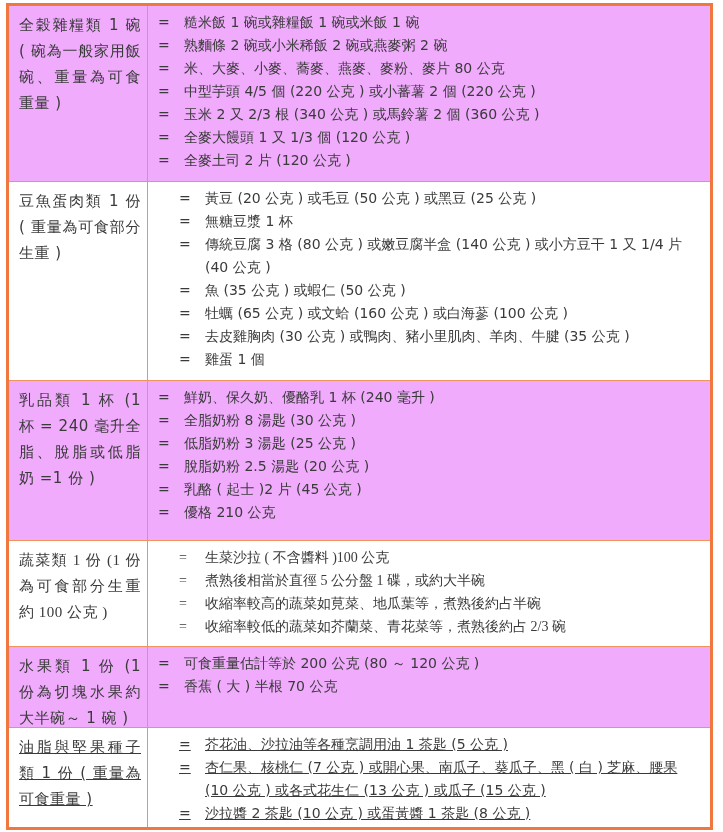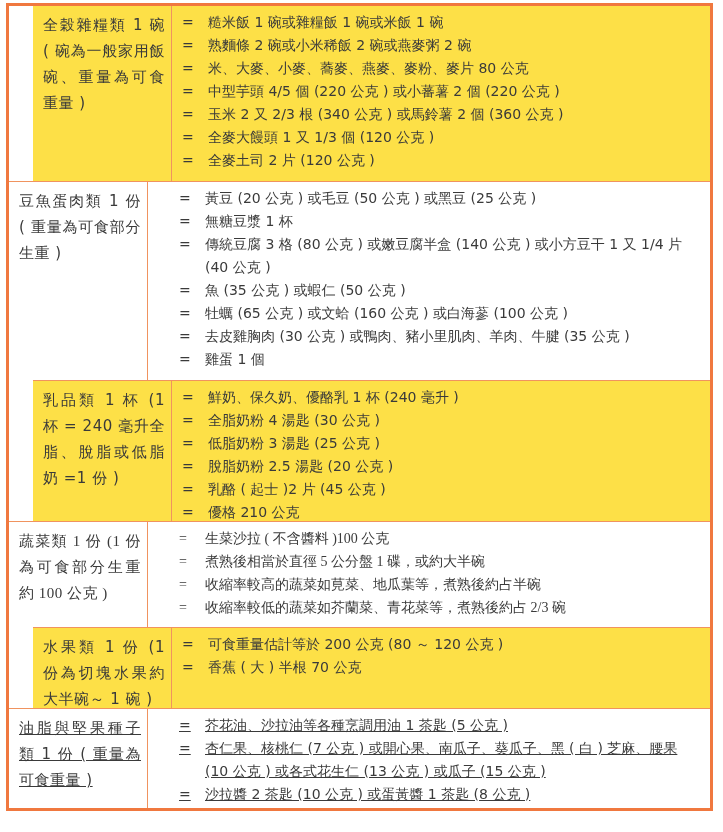--- a/index.html
+++ b/index.html
@@ -5,21 +5,21 @@
   html, body { margin: 0; padding: 0; background: #ffffff; }
   body { width: 723px; height: 832px; position: relative; overflow: hidden;
          font-family: "DejaVu Sans", "Liberation Sans", sans-serif; color: #3a3a3a; }
   .table {
     position: absolute; left: 6px; top: 3px; width: 707px;
     border: 3px solid #F0783F; border-collapse: collapse;
     box-sizing: border-box;
   }
   .row { display: flex; border-top: 1.5px solid #F0935F; box-sizing: border-box; }
   .row:first-child { border-top: none; }
-  .row.peach { background: #fde047; margin-left: 24px; }
+  .row.peach { background: #f0abfc; }
   .row.white { background: #FFFFFF; gap: 21px; }
   .cat {
     width: 139px; flex: 0 0 139px; box-sizing: border-box;
     border-right: 1.5px solid #F0935F;
     padding: 6px 6px 4px 10px;
     font-size: 15px; line-height: 26px; letter-spacing: 0.5px;
     text-align: justify; word-break: break-all;
   }
   .items { flex: 1; padding: 5px 8px 4px 8px; }
   .item { display: flex; font-size: 14px; line-height: 23px; }
@@ -92,30 +92,30 @@
           <span class="eq">=</span>
           <span class="txt">去皮雞胸肉 (30 公克 ) 或鴨肉、豬小里肌肉、羊肉、牛腱 (35 公克 )</span>
         </div>
       <div class="item">
           <span class="eq">=</span>
           <span class="txt">雞蛋 1 個</span>
         </div>
     </div>
   </div>
 
-  <div class="row peach" style="height:141px;">
+  <div class="row peach" style="height:160px;">
     <div class="cat">乳品類 1 杯 (1 杯 = 240 毫升全脂、脫脂或低脂奶 =1 份 )</div>
     <div class="items">
       <div class="item">
           <span class="eq">=</span>
           <span class="txt">鮮奶、保久奶、優酪乳 1 杯 (240 毫升 )</span>
         </div>
       <div class="item">
           <span class="eq">=</span>
-          <span class="txt">全脂奶粉 4 湯匙 (30 公克 )</span>
+          <span class="txt">全脂奶粉 8 湯匙 (30 公克 )</span>
         </div>
       <div class="item">
           <span class="eq">=</span>
           <span class="txt">低脂奶粉 3 湯匙 (25 公克 )</span>
         </div>
       <div class="item">
           <span class="eq">=</span>
           <span class="txt">脫脂奶粉 2.5 湯匙 (20 公克 )</span>
         </div>
       <div class="item">

